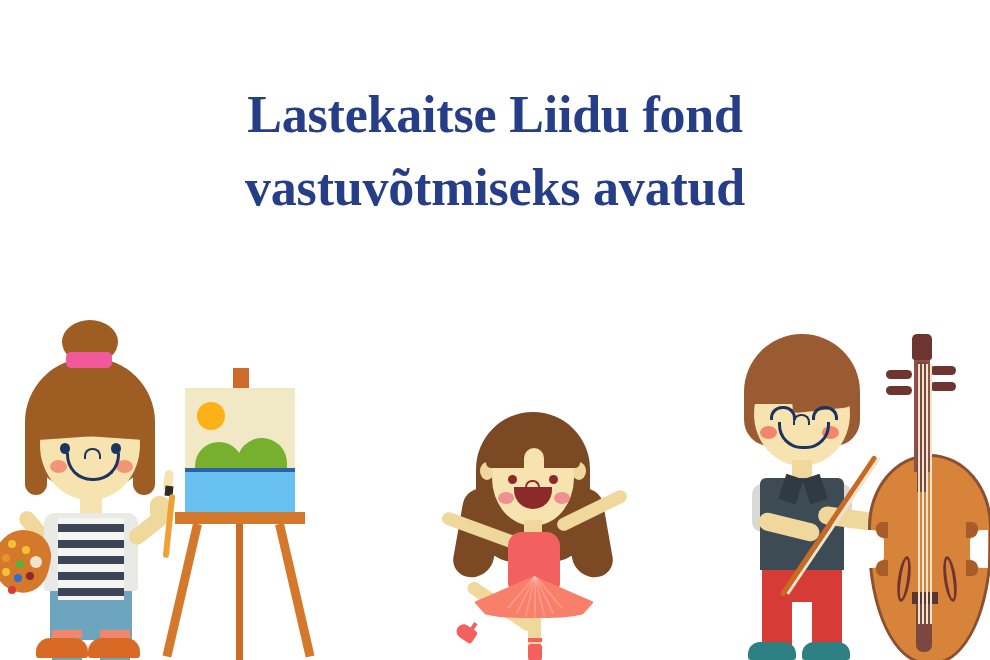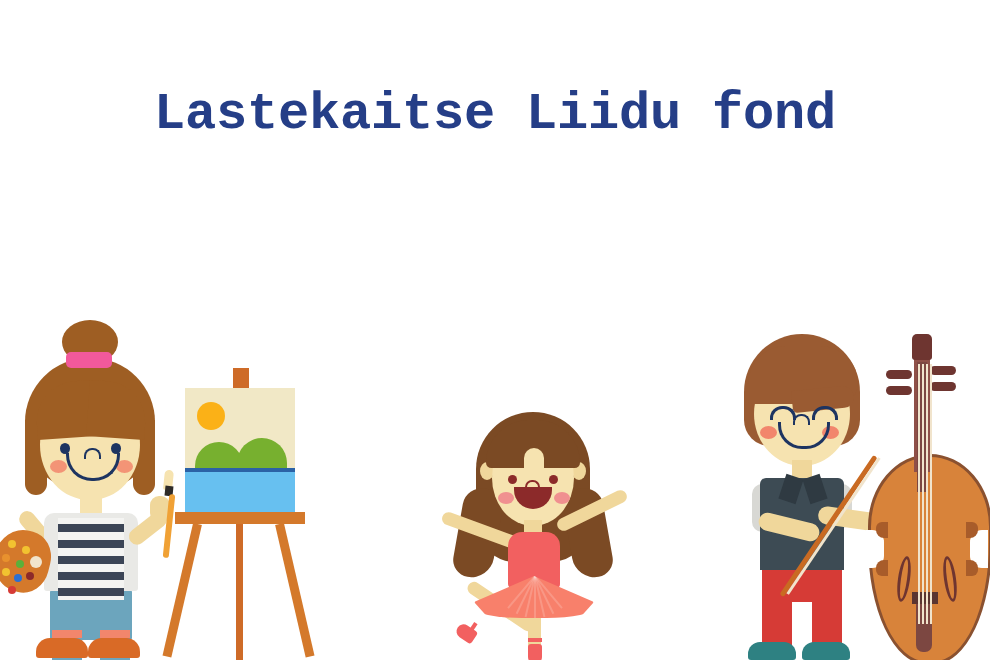--- a/index.html
+++ b/index.html
@@ -6,21 +6,21 @@
     margin: 0;
     padding: 0;
     background: #ffffff;
   }
   #poster {
     position: relative;
     width: 990px;
     height: 660px;
     background: #ffffff;
     overflow: hidden;
-    font-family: Liberation Mono, monospace;
+    font-family: Liberation Serif, serif;
   }
 
   
   .headline {
     position: absolute;
     left: 0;
     top: 78px;
     width: 990px;
     text-align: center;
     font-weight: bold;
@@ -200,20 +200,23 @@
   #cello .bowhair  { left: -32px;top: 110px; width: 3px; height: 164px; background:#F1E4CC; transform: rotate(34deg); }
 </style>
 </head>
 <body>
 
 <div id="poster">
 
   <div class="headline">
     <span class="line">
       <span>Lastekaitse Liidu fond</span>
+    </span>
+    <span class="line">
+      <span>vastuvõtmiseks avatud</span>
     </span>
   </div>
 
   <div class="fig" id="painter">
     <div class="sh hair"></div>
     <div class="sh bun"></div>
     <div class="sh bun-tie"></div>
     <div class="sh hair-l"></div>
     <div class="sh hair-r"></div>
     <div class="sh face"></div>

